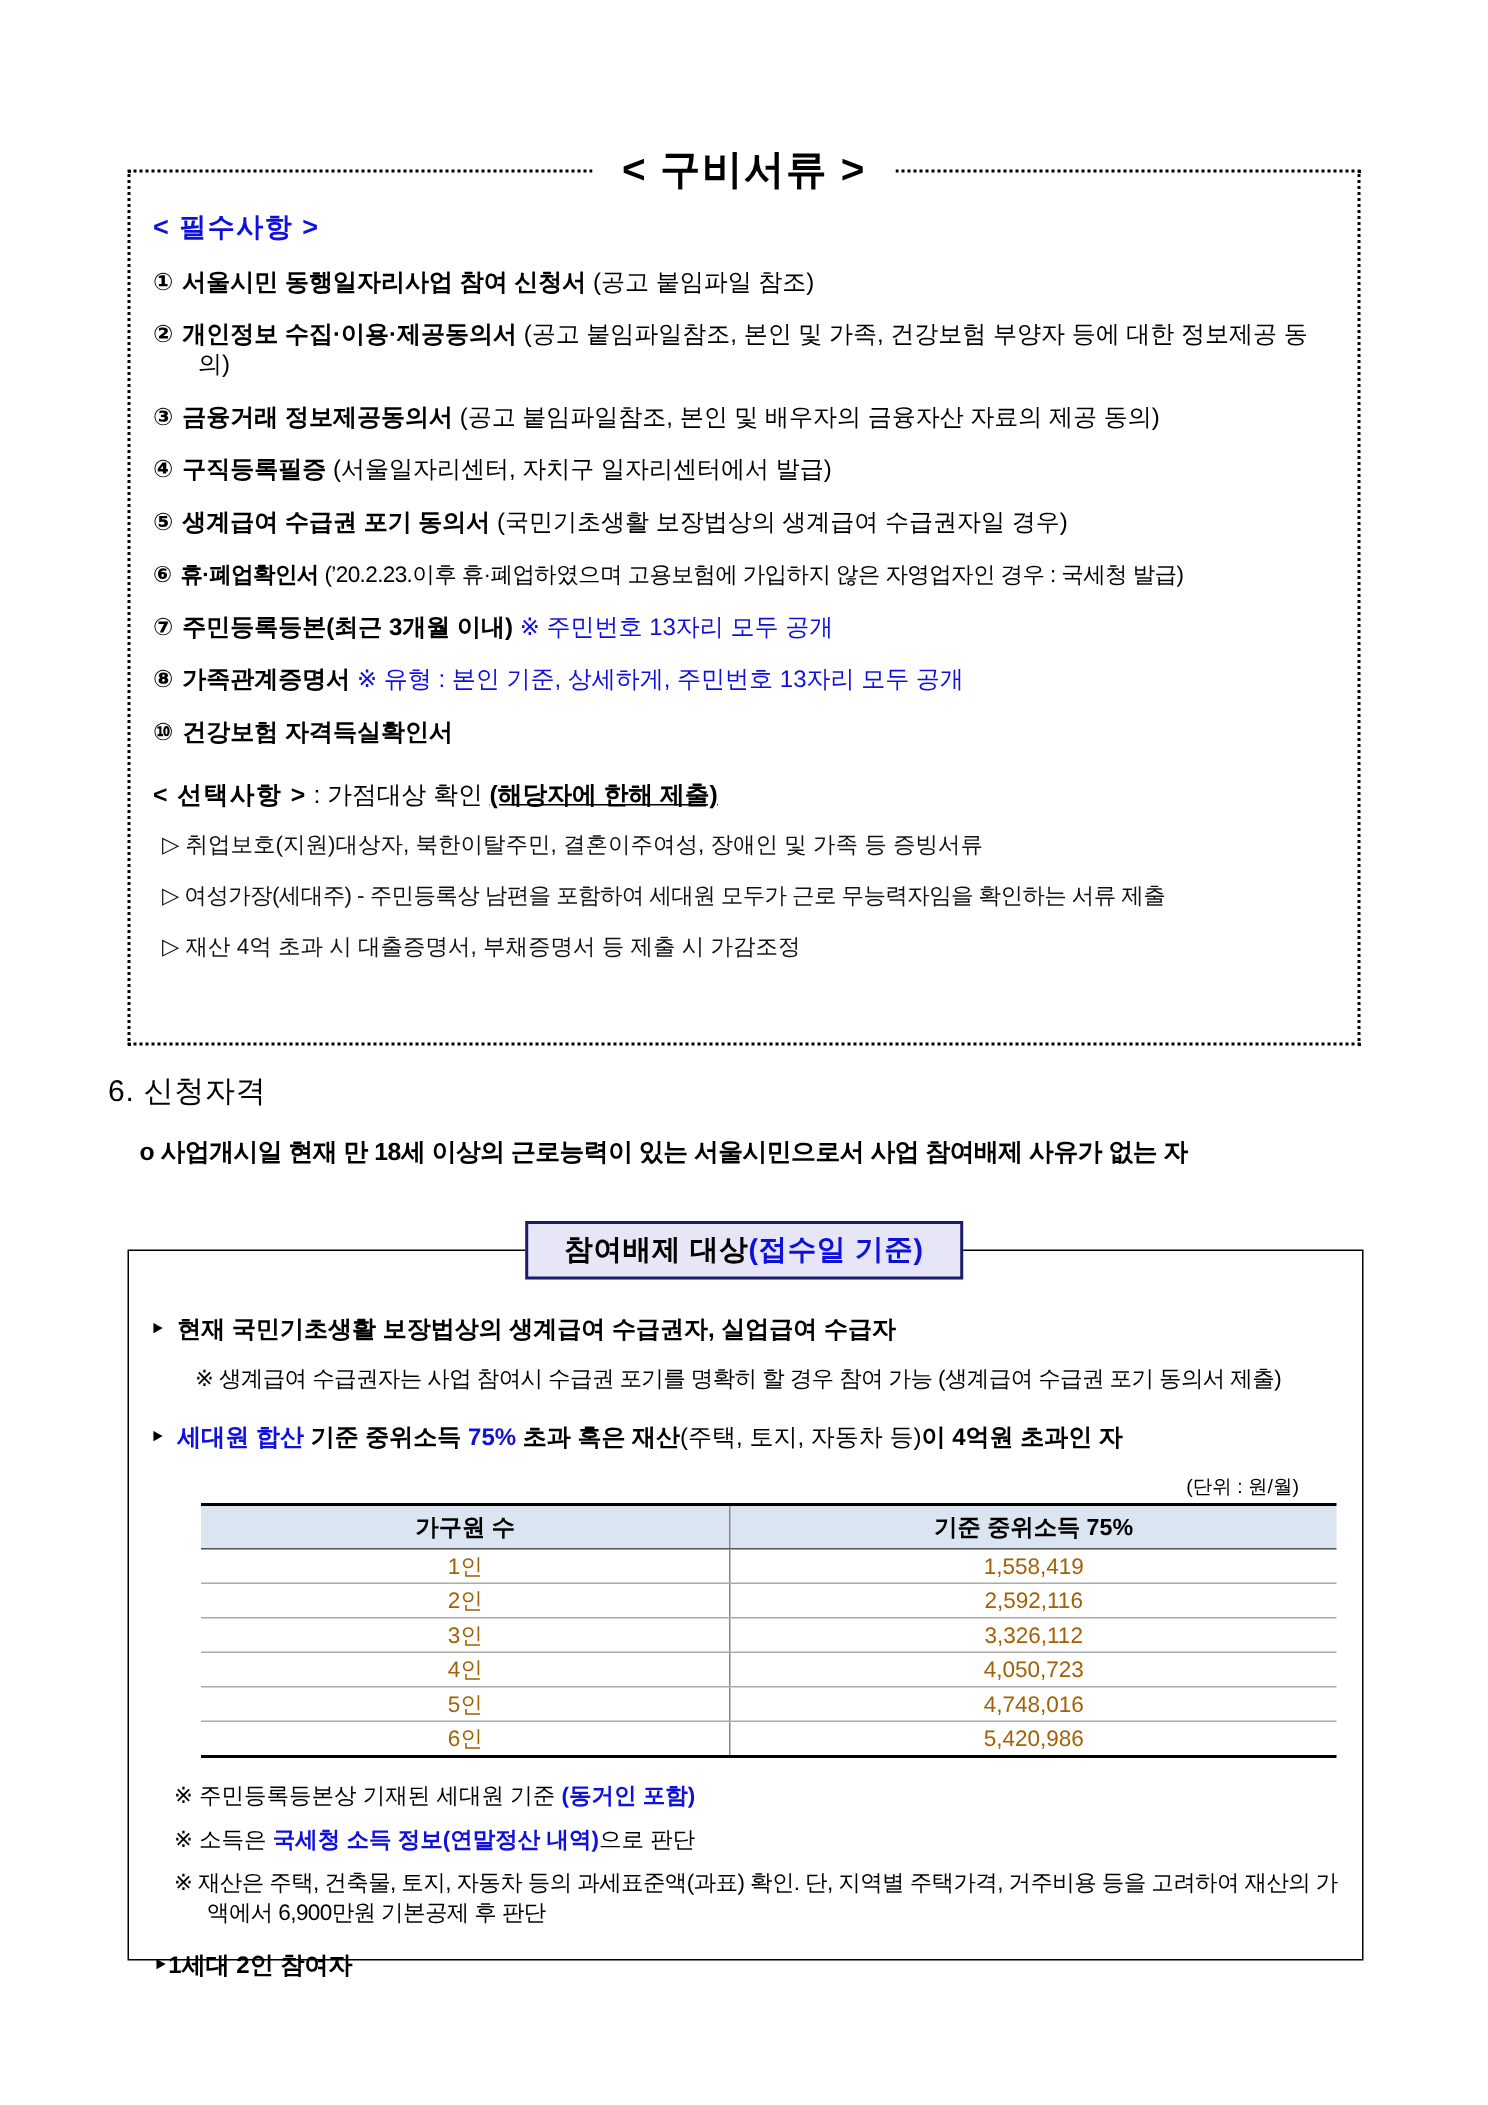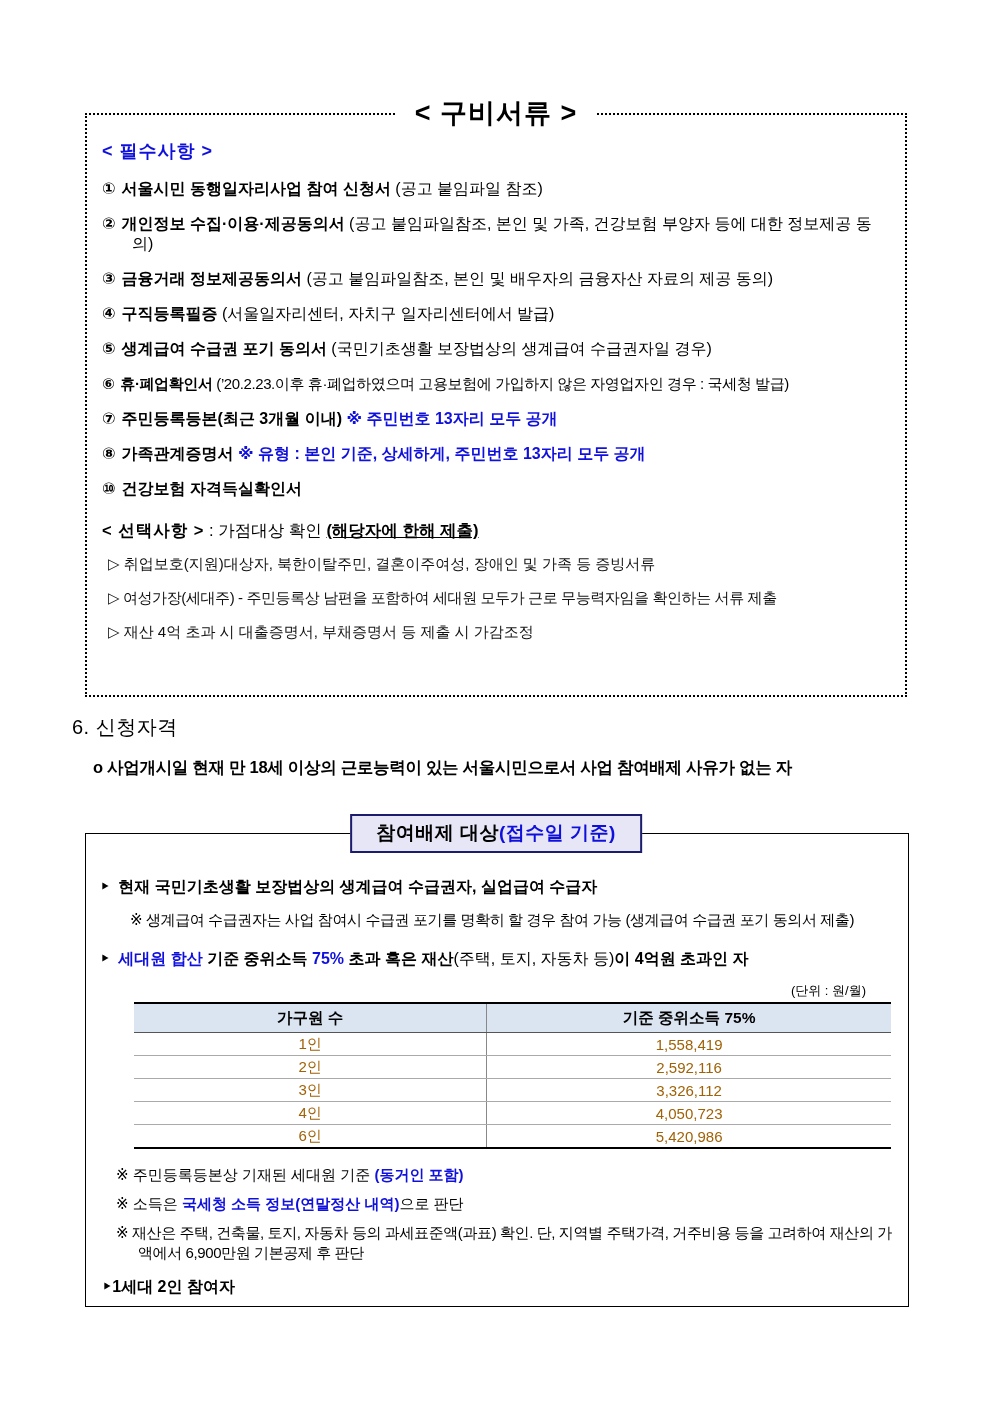--- a/index.html
+++ b/index.html
@@ -14,21 +14,21 @@
   .dotted-box{
     position:absolute;left:85px;top:113px;width:822px;height:584px;
     border:2px dotted #000;box-sizing:border-box;background:#fff;
     padding:24px 15px 0 15px;
   }
   .req-head{color:#1010dd;font-weight:bold;font-size:18px;letter-spacing:1px;margin-bottom:16px;}
   .req-item{font-size:16px;line-height:20px;margin-bottom:15px;padding-left:30px;text-indent:-30px;}
   .req-item .num{font-weight:bold;margin-right:6px;}
   .req-item .ttl{font-weight:bold;}
   .req-item .desc{font-weight:normal;}
-  .req-item .blue-note{color:#1010dd;font-weight:bold;}
+  .req-item .blue-note{color:#1010dd;}
   .tight{font-size:15px;letter-spacing:-0.4px;}
   .opt-head-line{font-size:16.5px;line-height:22px;margin:20px 0 13px 0;}
   .opt-head-line .oh{font-weight:bold;letter-spacing:1px;}
   .opt-head-line .ohu{font-weight:bold;text-decoration:underline;}
   .opt-item{font-size:15px;line-height:20px;margin-bottom:14px;padding-left:28px;text-indent:-22px;color:#111;}
   
   .sec6-head{position:absolute;left:72px;top:714px;font-size:20px;letter-spacing:0.5px;}
   .sec6-body{position:absolute;left:93px;top:757px;width:840px;font-size:16.5px;font-weight:bold;letter-spacing:-0.3px;}
   
   .pill{
@@ -148,20 +148,24 @@
         </tr>
         <tr>
           <td>3인</td>
           <td>3,326,112</td>
         </tr>
         <tr>
           <td>4인</td>
           <td>4,050,723</td>
         </tr>
         <tr>
+          <td>5인</td>
+          <td>4,748,016</td>
+        </tr>
+        <tr>
           <td>6인</td>
           <td>5,420,986</td>
         </tr>
       </tbody>
     </table>
 
     <div class="tbl-notes">
       <div class="tbl-note">
         <span>※ 주민등록등본상 기재된 세대원 기준 </span><span class="blue-b">(동거인 포함)</span>
       </div>

